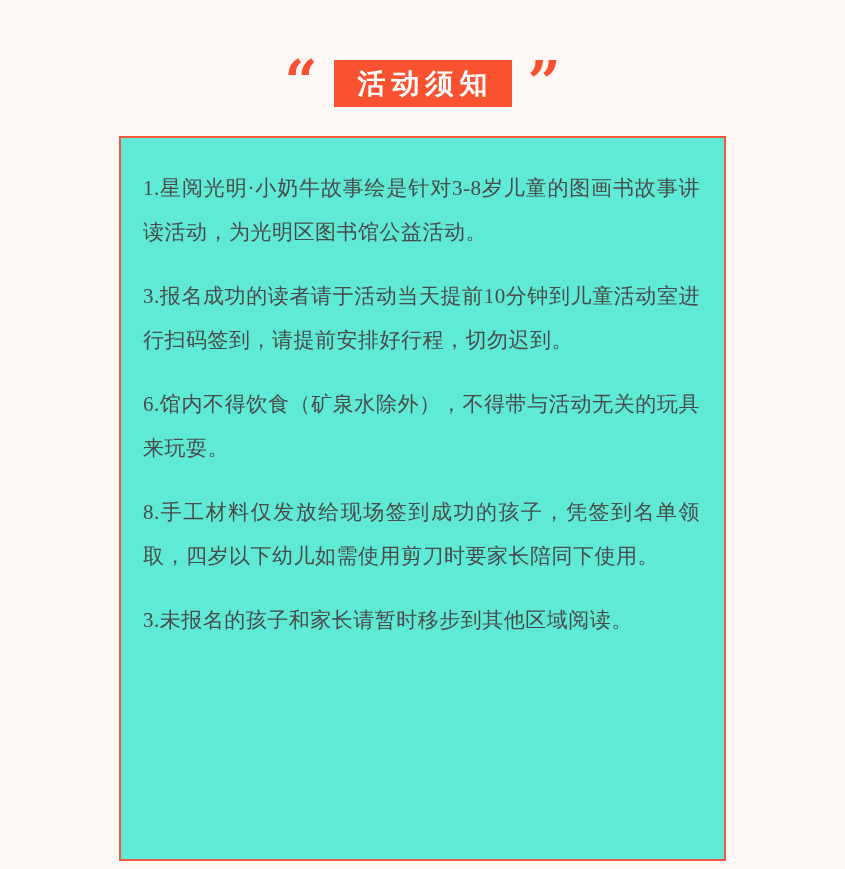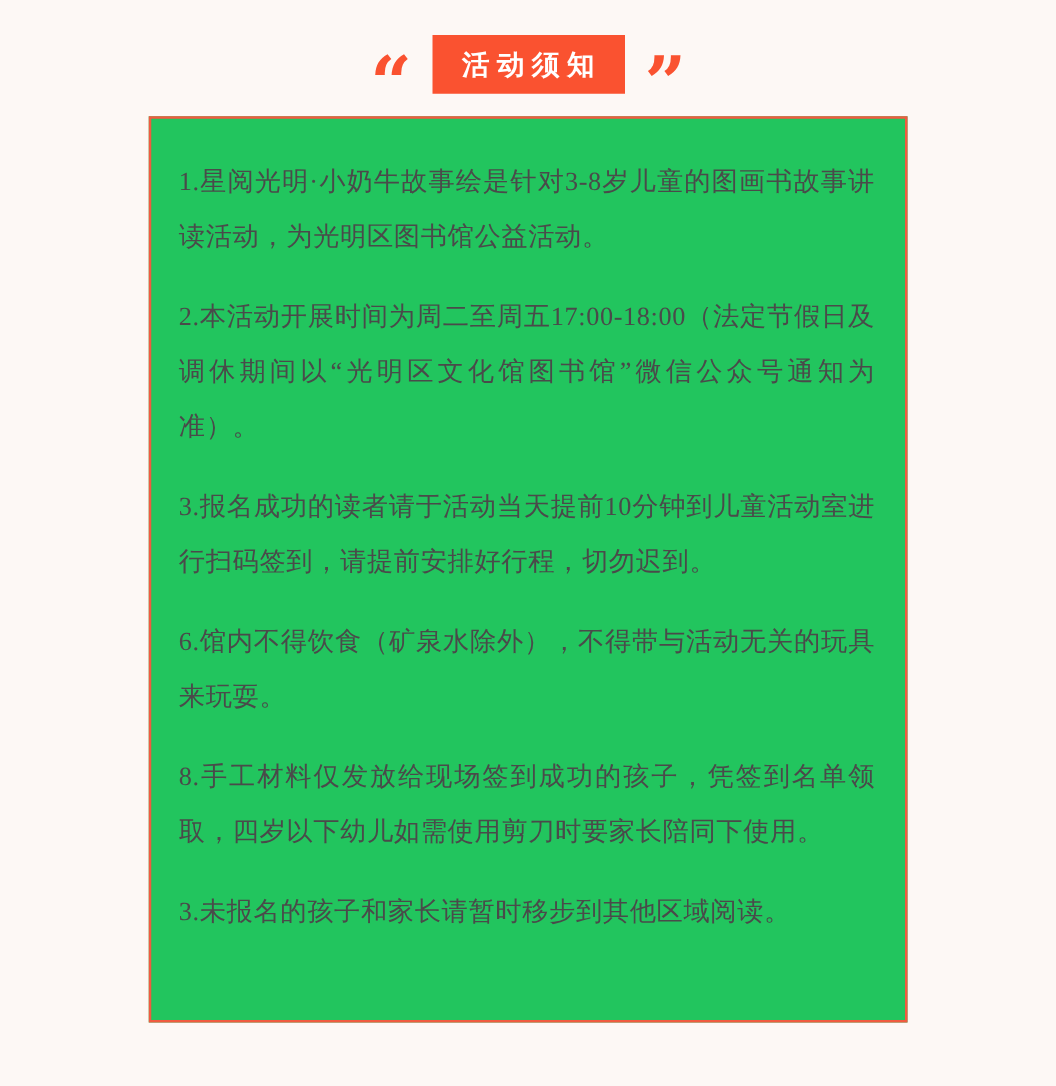--- a/index.html
+++ b/index.html
@@ -30,34 +30,35 @@
     line-height: 0;
     position: relative;
   }
   .quote.open { top: 14px; }
   .quote.close { top: 14px; }
   .title-badge {
     background: #fa5230;
     color: #ffffff;
     font-family: Liberation Sans, sans-serif;
     font-weight: bold;
-    font-size: 22px;
+    font-size: 28px;
     height: 47px;
     line-height: 47px;
     padding: 0 18px 0 24px;
     letter-spacing: 6px;
     border: none;
     display: inline-block;
     text-align: center;
+    margin-top: 32px;
   }
   .notice-box {
     box-sizing: border-box;
     width: 607px;
-    margin: 18px auto 0;
-    background: #22c55e;
+    margin: 29px auto 0;
+    background: #5eead4;
     border: 2px solid #f05b40;
     padding: 8px 24px 28px 22px;
     min-height: 725px;
   }
   .notice-box p {
     margin: 20px 0;
     font-size: 21px;
     line-height: 44px;
     color: #4a4a4a;
     letter-spacing: 0.5px;
@@ -70,20 +71,19 @@
 <div class="page">
 
   <div class="header">
     <span class="quote open">“</span>
     <span class="title-badge">活动须知</span>
     <span class="quote close">”</span>
   </div>
 
   <div class="notice-box">
     <p>1.星阅光明·小奶牛故事绘是针对3-8岁儿童的图画书故事讲读活动，为光明区图书馆公益活动。</p>
-    <p>2.本活动开展时间为周二至周五17:00-18:00（法定节假日及调休期间以“光明区文化馆图书馆”微信公众号通知为准）。</p>
     <p>3.报名成功的读者请于活动当天提前10分钟到儿童活动室进行扫码签到，请提前安排好行程，切勿迟到。</p>
     <p>6.馆内不得饮食（矿泉水除外），不得带与活动无关的玩具来玩耍。</p>
     <p>8.手工材料仅发放给现场签到成功的孩子，凭签到名单领取，四岁以下幼儿如需使用剪刀时要家长陪同下使用。</p>
     <p>3.未报名的孩子和家长请暂时移步到其他区域阅读。</p>
   </div>
 
 </div>
 
 </body></html>

